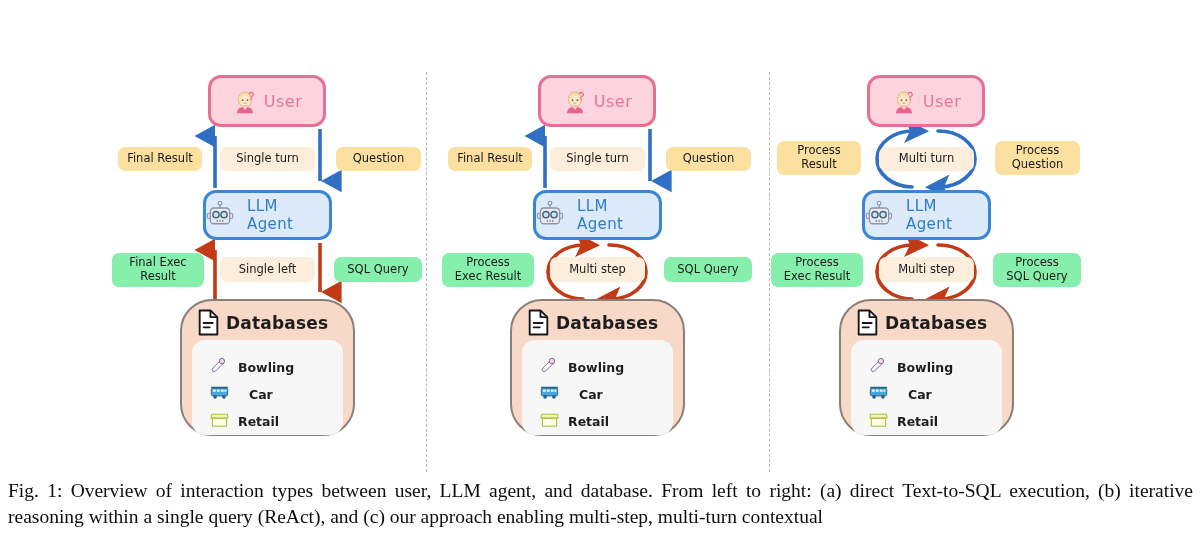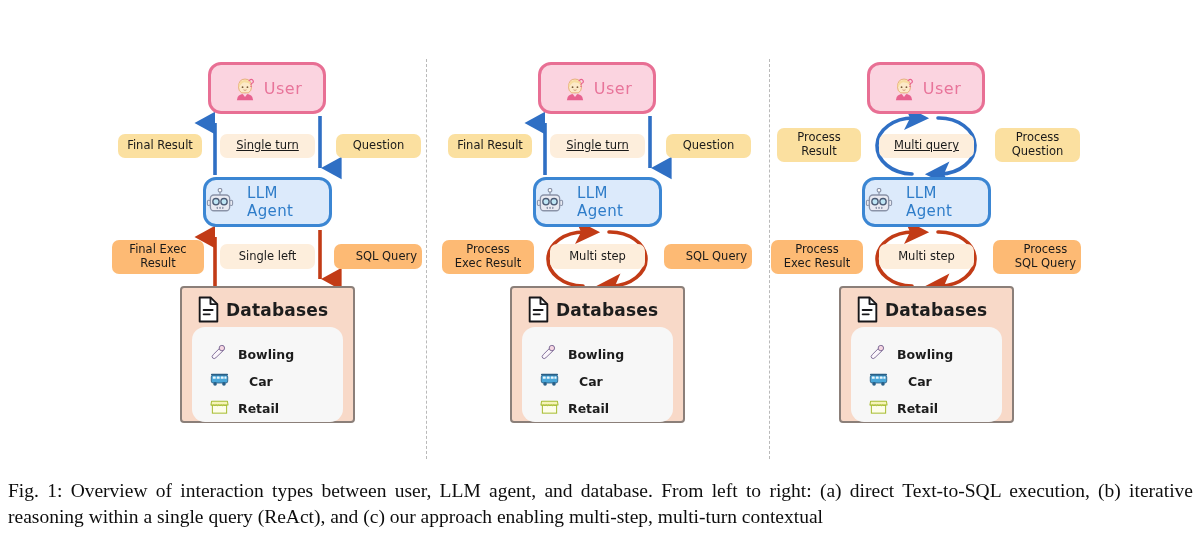--- a/index.html
+++ b/index.html
@@ -10,21 +10,21 @@
   body {
     width: 1200px;
     height: 541px;
     position: relative;
     font-family: "DejaVu Sans", sans-serif;
     overflow: hidden;
   }
 
   #figure {
     position: absolute;
-    left: 0; top: 4px;
+    left: 0; top: 17px;
     width: 950px;
     height: 470px;
   }
 
   
   .divider {
     position: absolute;
     top: 55px;
     width: 0;
     height: 400px;
@@ -92,21 +92,21 @@
   
   .db-box {
     position: absolute;
     left: 84px;
     top: 282px;
     width: 175px;
     height: 137px;
     box-sizing: border-box;
     background: #f8d9c8;
     border: 2.5px solid #8b7f79;
-    border-radius: 4px;
+    border-radius: 32px;
     padding: 7px 10px 8px 10px;
   }
   .db-title-row {
     display: flex;
     align-items: center;
     gap: 6px;
     margin: 1px 0 4px 5px;
   }
   .db-title {
     font-size: 17px;
@@ -143,34 +143,34 @@
     align-items: center;
     justify-content: center;
     text-align: center;
     font-size: 11.5px;
     line-height: 1.18;
     color: #1a1a1a;
     padding: 2px 5px;
   }
   .chip.yellow { background: #fbe0a0; }
   .chip.cream  { background: #fdeedc; }
-  .chip.grey   { background: #fdba74; }
+  .chip.grey   { background: #86efac; }
 
   
   .chip-top-left   { left: 22px;  top: 130px; width: 84px; height: 24px; }
-  .chip-top-mid    { left: 124px; top: 130px; width: 95px; height: 24px; text-decoration: underline; }
+  .chip-top-mid    { left: 124px; top: 130px; width: 95px; height: 24px; }
   .chip-top-right  { left: 240px; top: 130px; width: 85px; height: 24px; }
   
   .chip-top-left.two-line  { top: 124px; height: 34px; }
   .chip-top-right.two-line { top: 124px; height: 34px; }
 
   
   .chip-bot-left   { left: 16px;  top: 236px; width: 92px; height: 34px; }
   .chip-bot-mid    { left: 124px; top: 240px; width: 95px; height: 25px; }
-  .chip-bot-right  { left: 238px; top: 240px; width: 88px; height: 25px; justify-content: flex-end; }
+  .chip-bot-right  { left: 238px; top: 240px; width: 88px; height: 25px; }
   .chip-bot-right.two-line { top: 236px; height: 34px; }
 
   
   .arrow-svg {
     position: absolute;
     overflow: visible;
     pointer-events: none;
   }
 
   
@@ -535,21 +535,21 @@
     <path d="M1.4 10 q1.6 2 3.2 0 q1.6 2 3.2 0 q1.6 2 3.2 0 q1.6 2 3.2 0 q1.6 2 3.2 0 q1.6 2 3.2 0" fill="none" stroke="#a8bd33" stroke-width="1.1"></path>
   </svg></span>
        <span class="db-item-label">Retail</span>
      </div>
         </div>
   </div>
       <div class="chip yellow chip-top-left two-line">
         <div><span>Process</span><br><span>Result</span></div>
       </div>
       <div class="chip cream chip-top-mid">
-        <div><span>Multi query</span></div>
+        <div><span>Multi turn</span></div>
       </div>
       <div class="chip yellow chip-top-right two-line">
         <div><span>Process</span><br><span>Question</span></div>
       </div>
       <div class="chip grey chip-bot-left two-line">
         <div><span>Process</span><br><span>Exec Result</span></div>
       </div>
       <div class="chip cream chip-bot-mid">
         <div><span>Multi step</span></div>
       </div>

